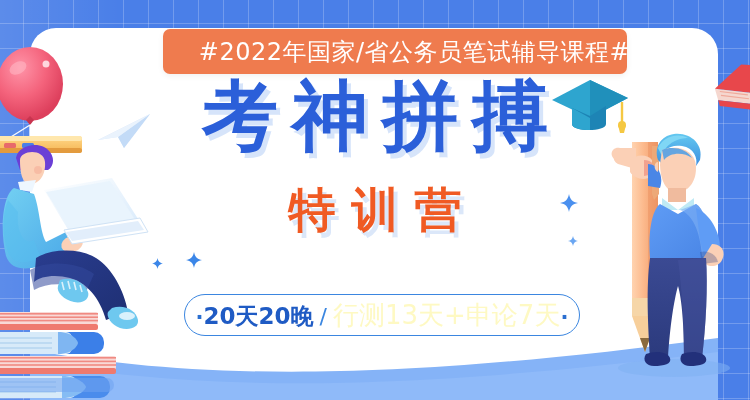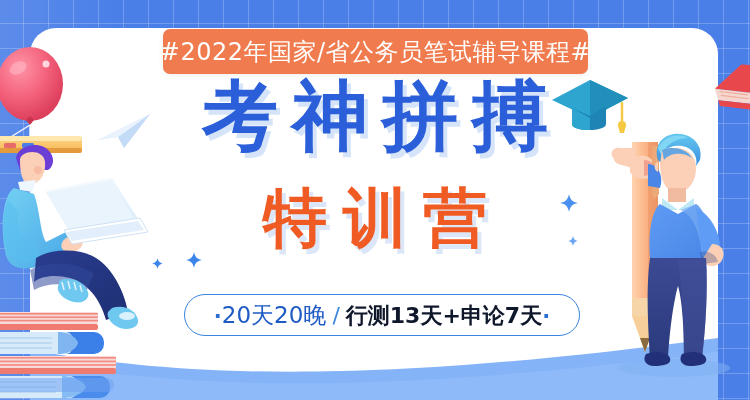--- a/index.html
+++ b/index.html
@@ -43,20 +43,21 @@
 
   
   .ribbon{
     position:absolute;left:163px;top:29px;
     width:425px;height:45px;
     background:#ef7b4e;
     border-radius:7px;
     display:flex;align-items:center;justify-content:center;
     z-index:24;
     box-shadow:0 2px 6px rgba(0,0,0,.06);
+    padding-left:39px;
   }
   .ribbon-text{
     color:#ffffff;
     font-size:24px;
     font-weight:500;
     letter-spacing:.5px;
     white-space:nowrap;
     font-family:"DejaVu Sans","Liberation Sans",sans-serif;
   }
 
@@ -78,21 +79,21 @@
     font-family:Liberation Mono, monospace;
   }
 
   .subline{
     position:absolute;left:0;top:186px;width:750px;
     text-align:center;z-index:20;
     pointer-events:none;
   }
   .subline-text{
     display:inline-block;
-    font-size:64px;
+    font-size:47px;
     font-weight:bold;
     color:#f05a23;
     letter-spacing:16px;
     text-indent:16px;
     line-height:1;
     text-shadow:4px 5px 0 rgba(195,215,245,.60);
     font-family:"DejaVu Sans","Liberation Sans",sans-serif;
   }
 
   
@@ -101,23 +102,23 @@
     width:394px;height:40px;
     border:1.6px solid #3b86e0;
     border-radius:22px;
     display:flex;align-items:center;justify-content:center;
     z-index:22;
     background:transparent;
   }
   .pill-inner{white-space:nowrap;line-height:1;
     font-family:"DejaVu Sans","Liberation Sans",sans-serif;}
   .pill-dot{color:#2b6fd0;font-size:21px;font-weight:bold;}
-  .pill-strong{color:#1f5bc4;font-size:23px;font-weight:normal;}
+  .pill-strong{color:#1f5bc4;font-size:23px;font-weight:bold;}
   .pill-slash{color:#3b86e0;font-size:22px;font-weight:400;padding:0 6px;}
-  .pill-light{color:#0f172a;font-size:22px;font-weight:700;}
+  .pill-light{color:#fef9c3;font-size:26px;font-weight:400;}
 
   
   .sparkle{position:absolute;z-index:21;}
   .sparkle svg{display:block;}
 
   
   .art{position:absolute;z-index:18;}
   .art svg{display:block;}
   .art-front{z-index:26;}
 </style>

